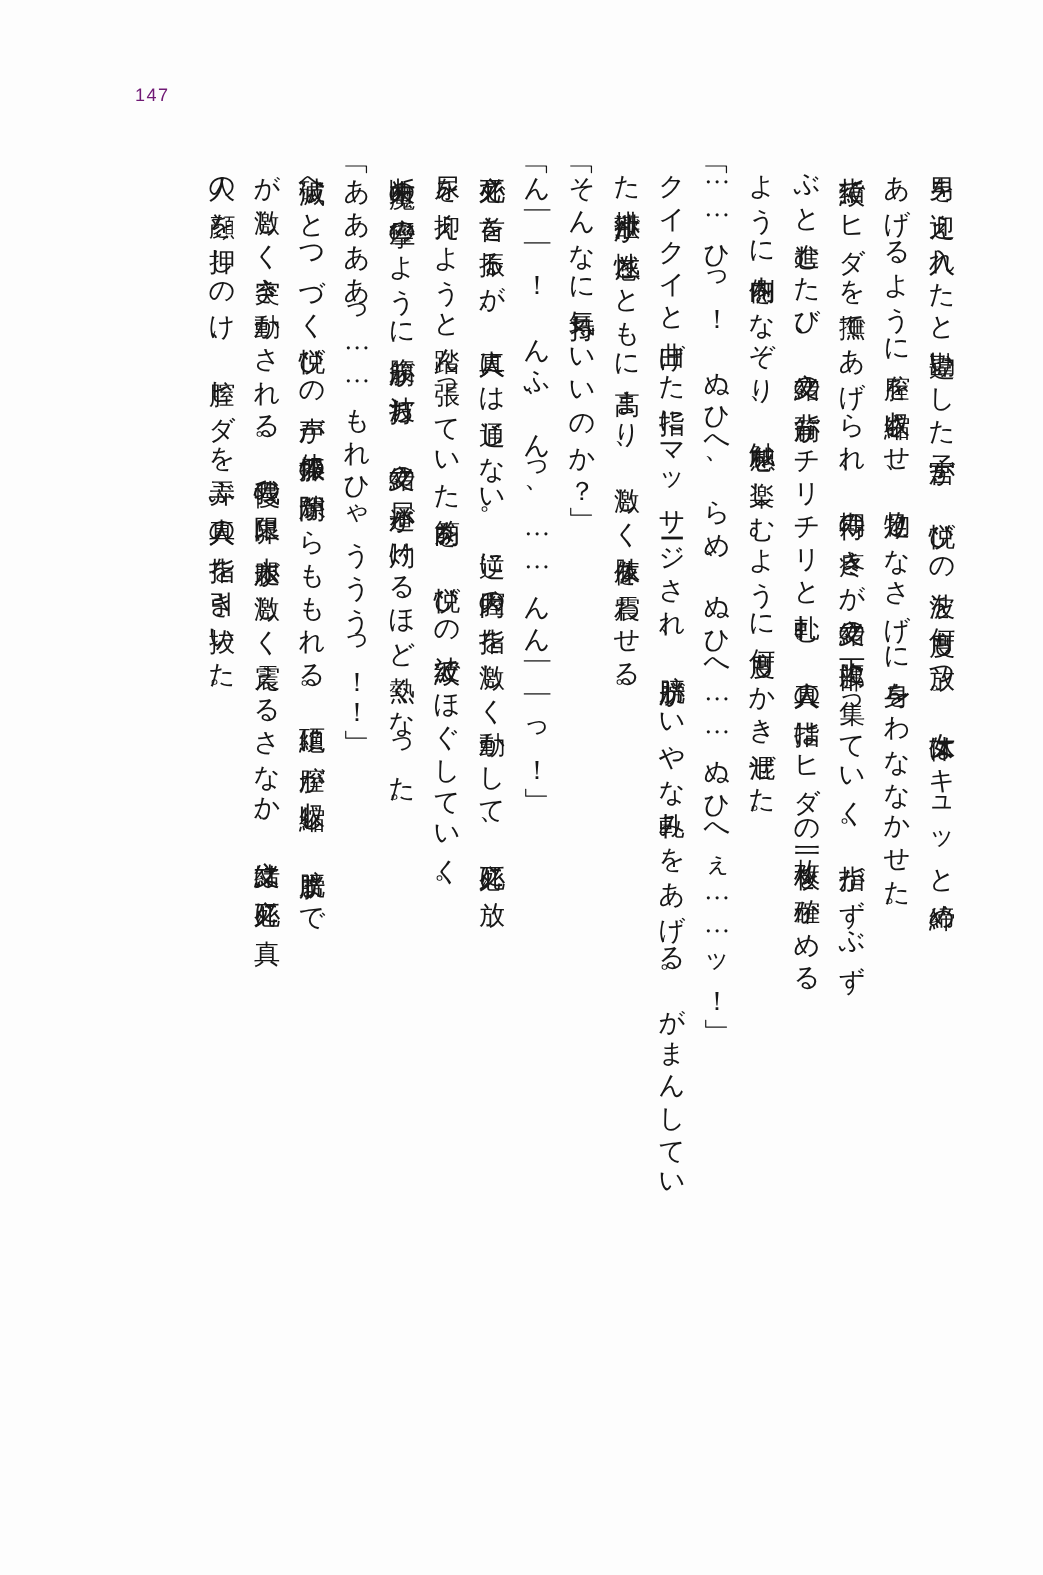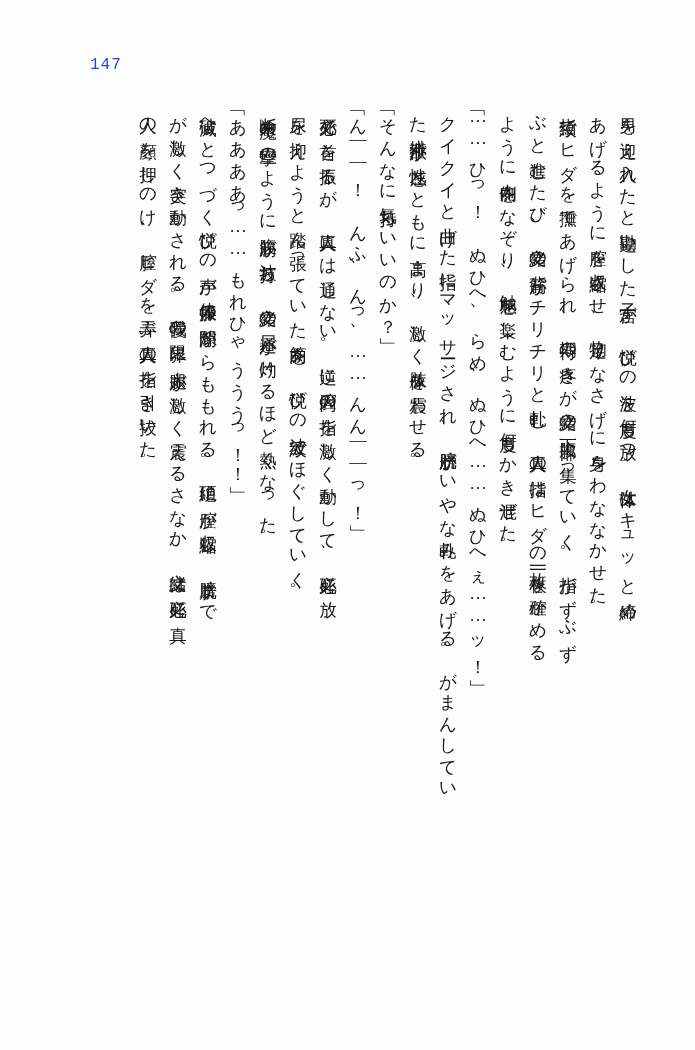--- a/index.html
+++ b/index.html
@@ -17,24 +17,24 @@
   }
   .page {
     position: absolute;
     inset: 0;
     background: #fdfdfd;
   }
   .page-number {
     position: absolute;
     top: 56px;
     left: 90px;
-    font-size: 16px;
+    font-size: 12px;
     letter-spacing: 1px;
-    color: #1d4ed8;
-    font-family: Liberation Mono, monospace;
+    color: #701a75;
+    font-family: Liberation Sans, sans-serif;
   }
   .text-block {
     position: absolute;
     top: 104px;
     left: 60px;
     right: 52px;
     height: 900px;
     display: flex;
     flex-direction: row-reverse;
     justify-content: flex-start;

